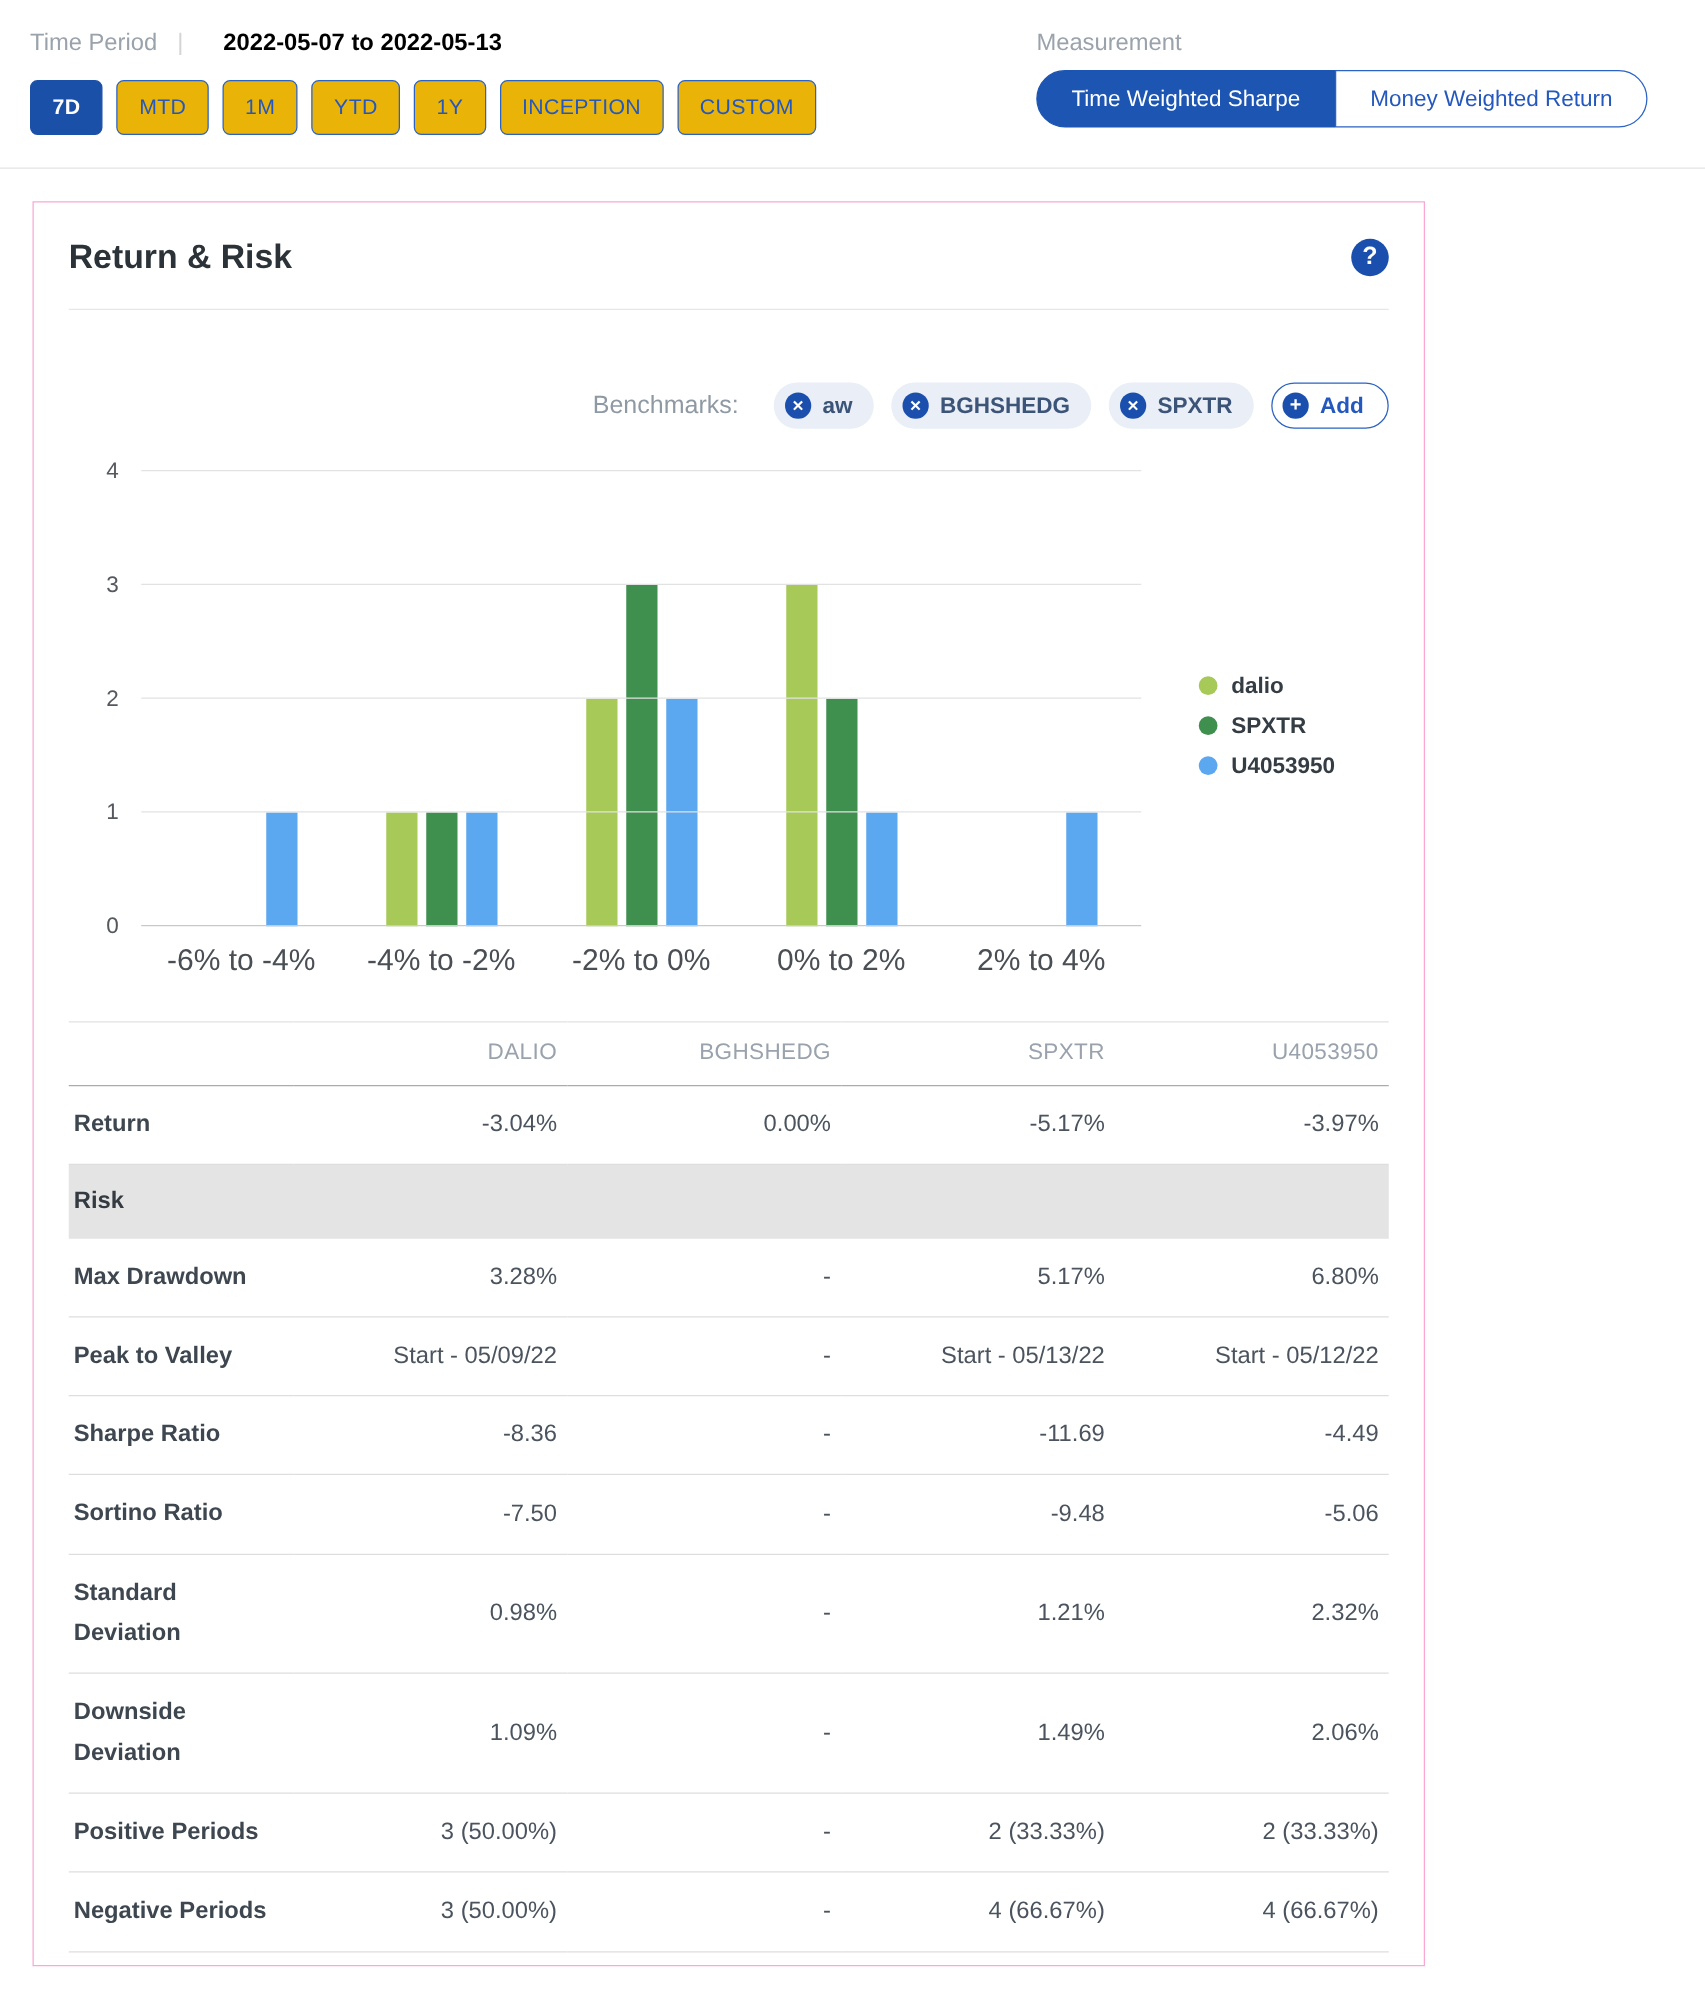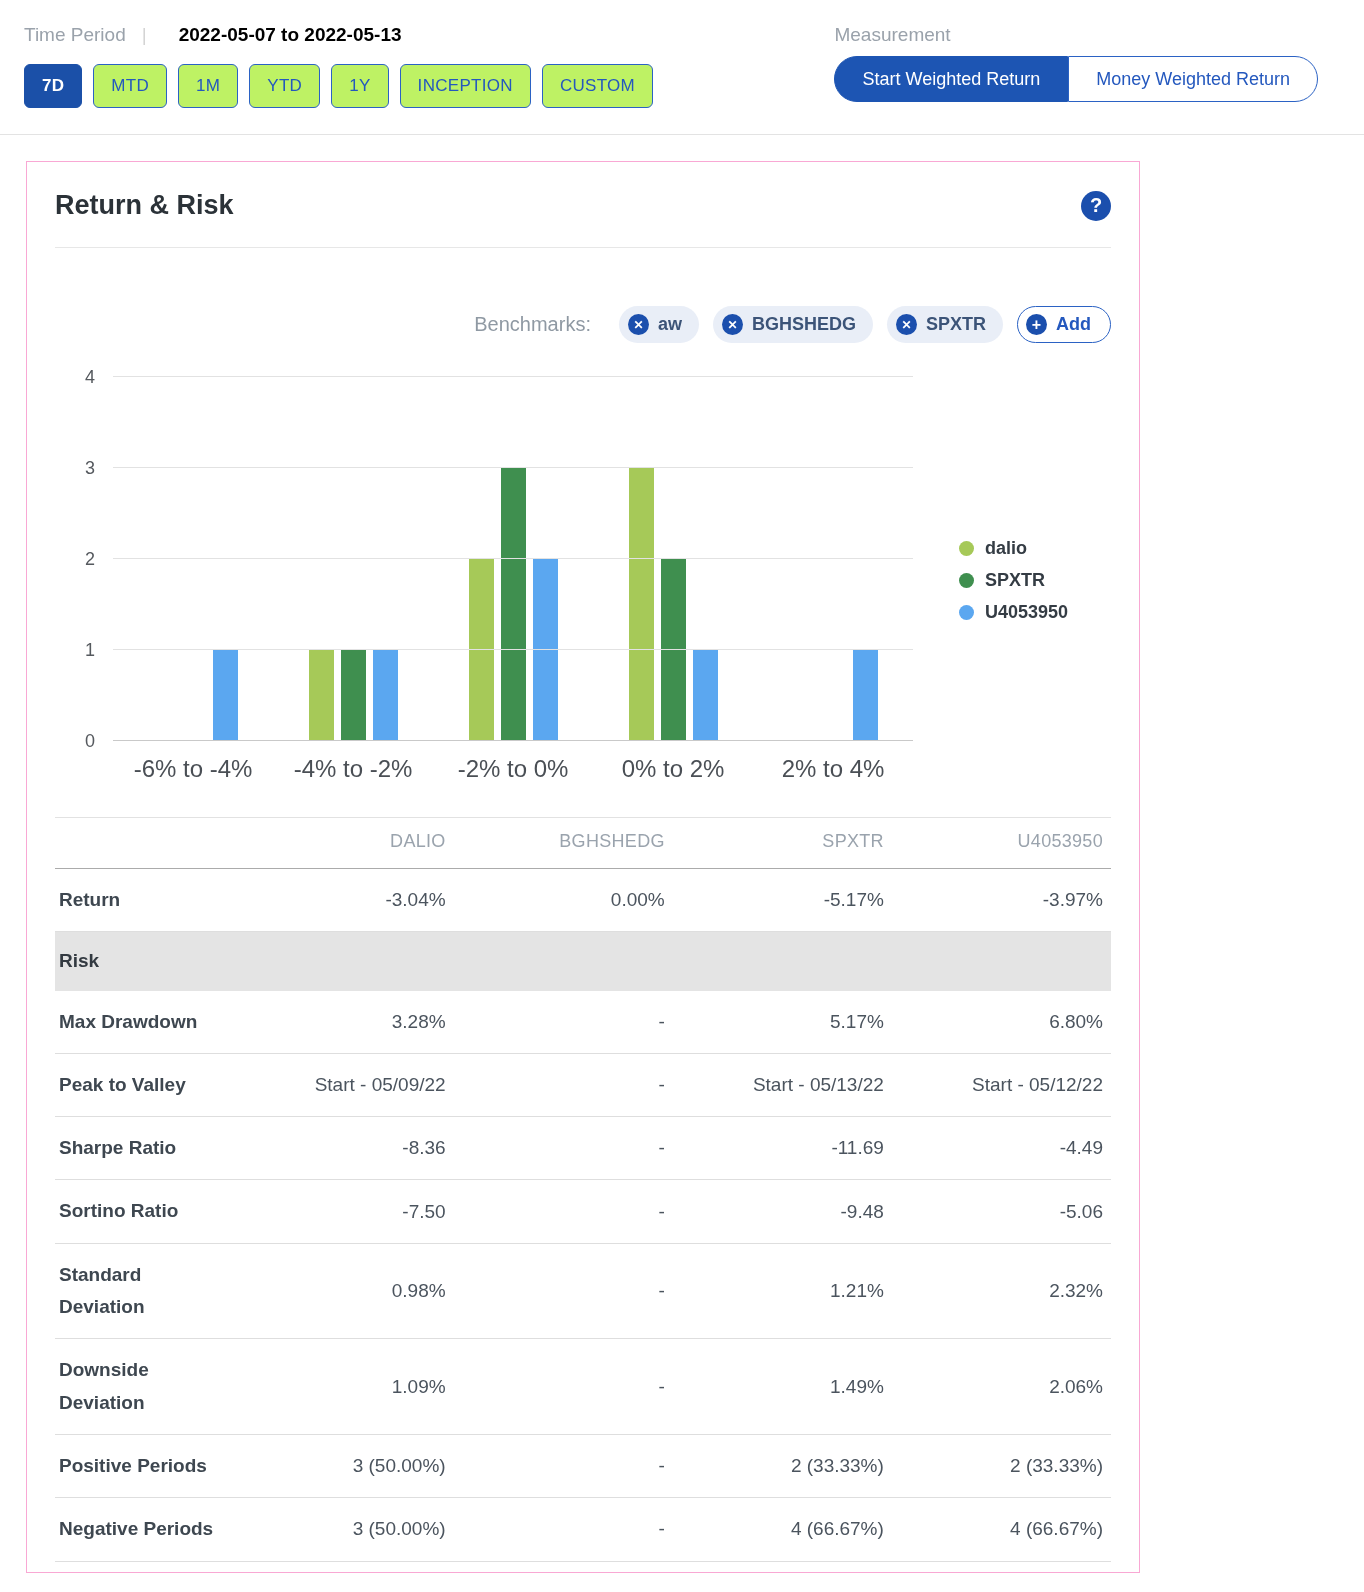--- a/index.html
+++ b/index.html
@@ -27,21 +27,21 @@
   .sep { color: #d4d4d4; }
   .daterange { color: #000000; font-weight: bold; margin-left: 16px; }
 
   .period-buttons { display: flex; gap: 11px; }
   .pbtn {
     font-family: "Liberation Sans", sans-serif;
     font-size: 17px;
     padding: 11px 17px;
     border: 1.5px solid #2b62c4;
     border-radius: 6px;
-    background: #bef264;
+    background: #eab308;
     color: #2458be;
     cursor: pointer;
     letter-spacing: .3px;
   }
   .pbtn.active {
     background: #1b50a8;
     border-color: #1b50a8;
     color: #ffffff;
     font-weight: bold;
   }
@@ -281,21 +281,21 @@
           <button class="pbtn">INCEPTION</button>
           <button class="pbtn">CUSTOM</button>
         </div>
     </div>
 
     <div class="meas-col">
       <div class="labels-row">
         <span class="muted-label">Measurement</span>
       </div>
       <div class="toggle" id="measurement-toggle">
-          <div class="seg left active">Start Weighted Return</div>
+          <div class="seg left active">Time Weighted Sharpe</div>
           <div class="seg right">Money Weighted Return</div>
         </div>
     </div>
   </div>
 
   <hr class="top-divider">
 
   <div class="card">
     <div class="card-head">
       <h2 class="card-title">Return &amp; Risk</h2>

